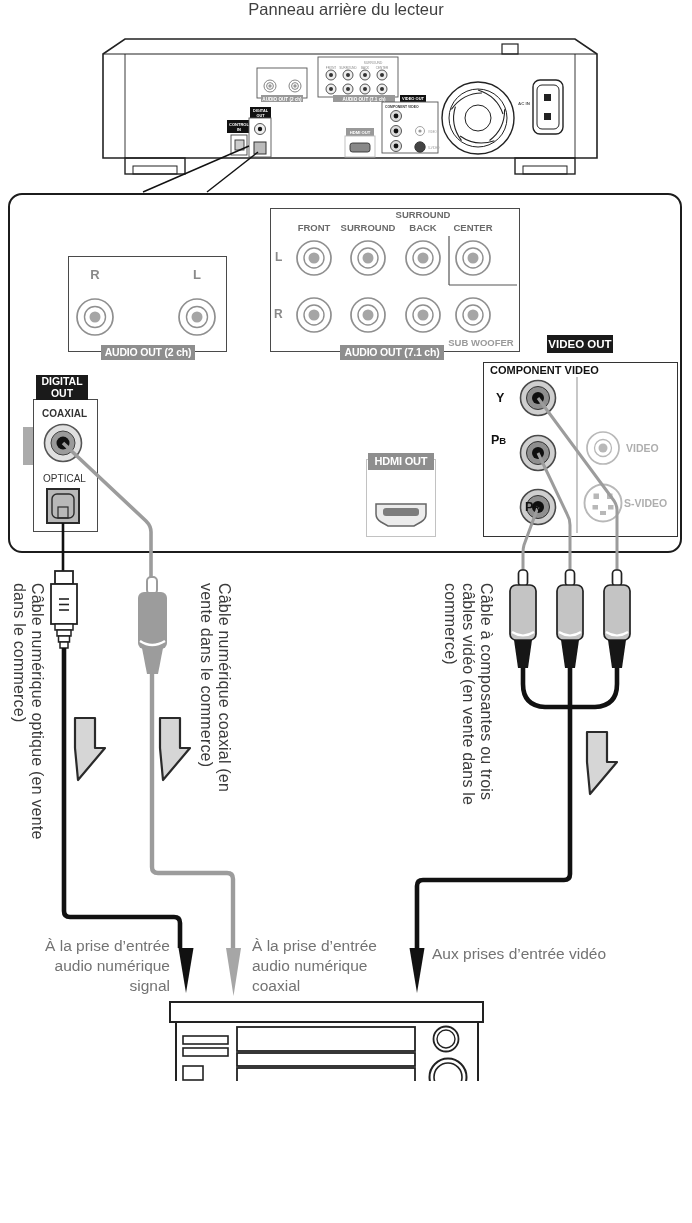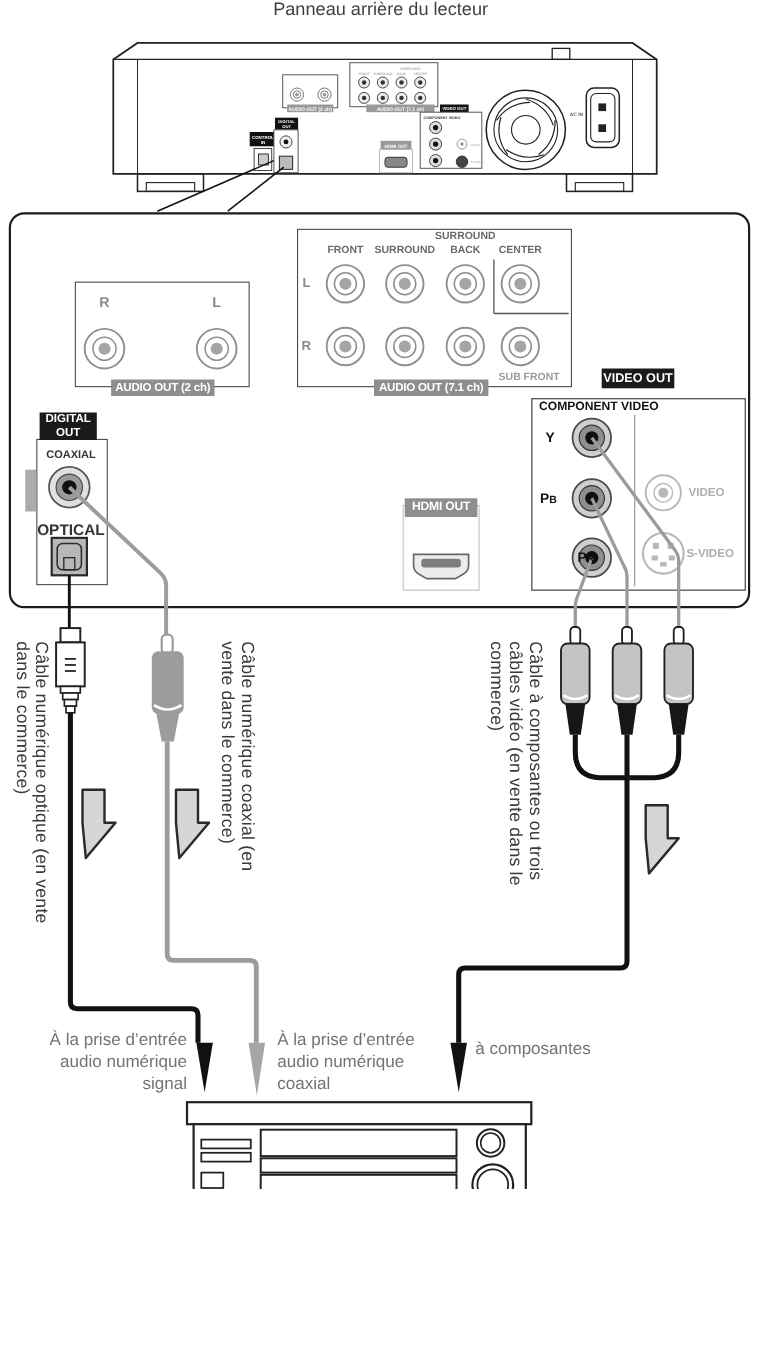--- a/index.html
+++ b/index.html
@@ -38,37 +38,37 @@
   <div class="bar" style="left:101px;top:345px;width:94px;height:15px;line-height:15px;">AUDIO OUT (2 ch)</div>
 
   <div class="box" style="left:270px;top:208px;width:248px;height:142px;"></div>
   <div class="collbl" style="left:383px;top:209px;width:80px;">SURROUND</div>
   <div class="collbl" style="left:284px;top:222px;width:60px;">FRONT</div>
   <div class="collbl" style="left:333px;top:222px;width:70px;">SURROUND</div>
   <div class="collbl" style="left:393px;top:222px;width:60px;">BACK</div>
   <div class="collbl" style="left:443px;top:222px;width:60px;">CENTER</div>
   <div class="jacklbl" style="left:275px;top:250px;font-size:12px;">L</div>
   <div class="jacklbl" style="left:274px;top:307px;font-size:12px;">R</div>
-  <div class="collbl" style="left:441px;top:337px;width:80px;color:#9a9a9a;">SUB FRONT</div>
+  <div class="collbl" style="left:441px;top:337px;width:80px;color:#9a9a9a;">SUB WOOFER</div>
   <div class="bar" style="left:340px;top:345px;width:104px;height:15px;line-height:15px;">AUDIO OUT (7.1 ch)</div>
 
   <div class="chip" style="left:547px;top:335px;width:66px;height:18px;line-height:18px;font-size:11.5px;">VIDEO OUT</div>
 
   <div class="box" style="left:483px;top:362px;width:193px;height:173px;border-color:#333;"></div>
   <div class="complbl" style="left:490px;top:364px;font-size:11px;">COMPONENT VIDEO</div>
   <div class="complbl" style="left:496px;top:391px;font-size:12.5px;">Y</div>
-  <div class="complbl" style="left:491px;top:446px;font-size:12.5px;"><span>P</span><span style="font-size:9.5px;">B</span></div>
+  <div class="complbl" style="left:491px;top:433px;font-size:12.5px;"><span>P</span><span style="font-size:9.5px;">B</span></div>
   <div class="complbl" style="left:491px;top:500px;font-size:12.5px;margin-left:34px;"><span>P</span><span style="font-size:9.5px;">R</span></div>
   <div class="mutedlbl" style="left:626px;top:442px;">VIDEO</div>
   <div class="mutedlbl" style="left:624px;top:497px;">S-VIDEO</div>
 
   <div class="chip" style="left:36px;top:375px;width:52px;height:24px;font-size:10.5px;line-height:11.5px;padding-top:1px;"><span>DIGITAL</span><br><span>OUT</span></div>
   <div class="box" style="left:33px;top:399px;width:63px;height:131px;"></div>
   <div class="txt ctr" style="left:33px;top:408px;width:63px;font-size:10px;font-weight:bold;color:#333;">COAXIAL</div>
-  <div class="txt ctr" style="left:33px;top:473px;width:63px;font-size:14px;font-weight:bold;color:#333;">OPTICAL</div>
+  <div class="txt ctr" style="left:33px;top:473px;width:63px;font-size:10px;font-weight:normal;color:#333;">OPTICAL</div>
 
   <div class="box" style="left:366px;top:459px;width:68px;height:76px;border-color:#c2c2c2;"></div>
   <div class="bar" style="left:368px;top:453px;width:66px;height:17px;line-height:17px;font-size:11px;">HDMI OUT</div>
 
   <div class="rot" style="left:-122px;top:715px;width:300px;height:36px;">
     <div>Câble numérique optique (en vente</div>
     <div>dans le commerce)</div>
   </div>
   <div class="rot" style="left:73px;top:705px;width:282px;height:38px;">
     <div>Câble numérique coaxial (en</div>
@@ -84,21 +84,21 @@
     <div>À la prise d’entrée</div>
     <div>audio numérique</div>
     <div>signal</div>
   </div>
   <div class="dest" style="left:252px;top:936px;width:170px;">
     <div>À la prise d’entrée</div>
     <div>audio numérique</div>
     <div>coaxial</div>
   </div>
   <div class="dest" style="left:432px;top:944px;width:230px;">
-    <div>à composantes</div>
+    <div>Aux prises d’entrée vidéo</div>
   </div>
 
   <div class="abs" style="left:217px;top:1153px;width:271px;height:65px;border:2px solid #1c1c1c;z-index:2;"></div>
   <div class="txt" style="left:332px;top:1177px;font-size:15.5px;color:#3a3a3a;">Sens du optique</div>
 
   <svg id="art" width="692" height="1223" viewBox="0 0 692 1223">
 
     <g stroke="#222" fill="none">
       <path d="M125,39 L575,39 L597,54 L597,158 L103,158 L103,54 Z" fill="#fff" stroke-width="1.6"></path>
       <path d="M103,54 L597,54" stroke-width="1.2"></path>

